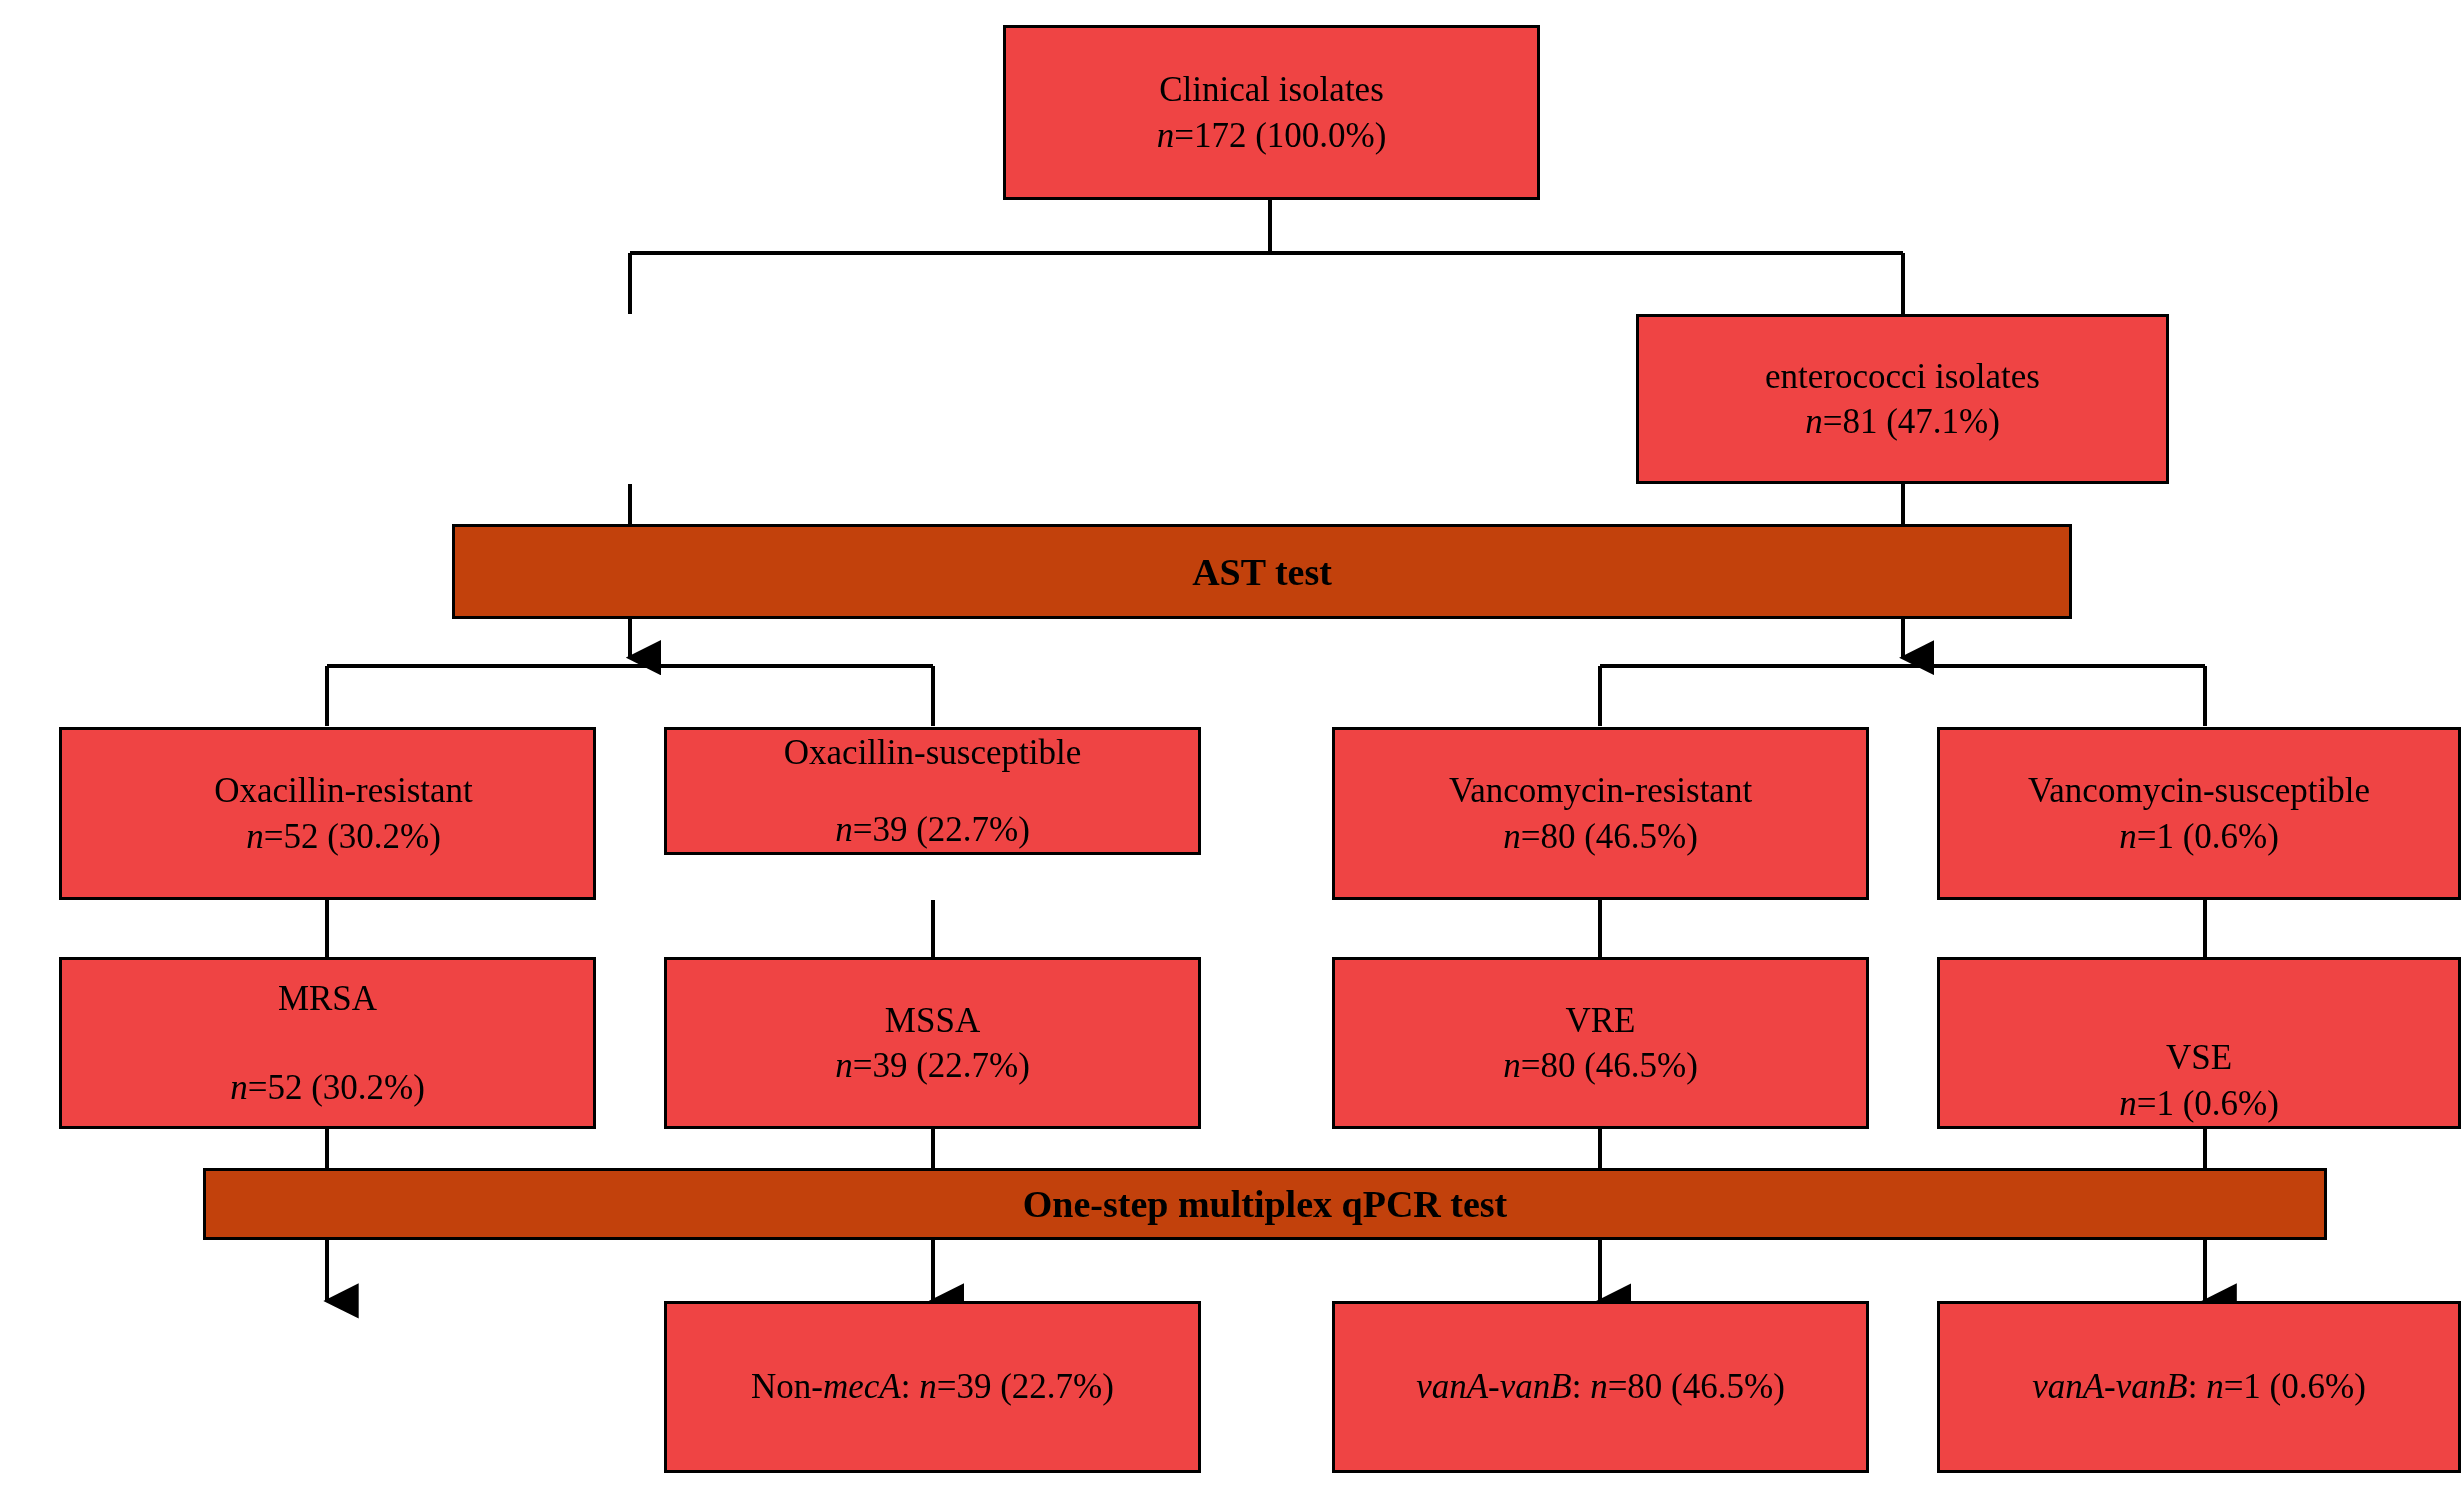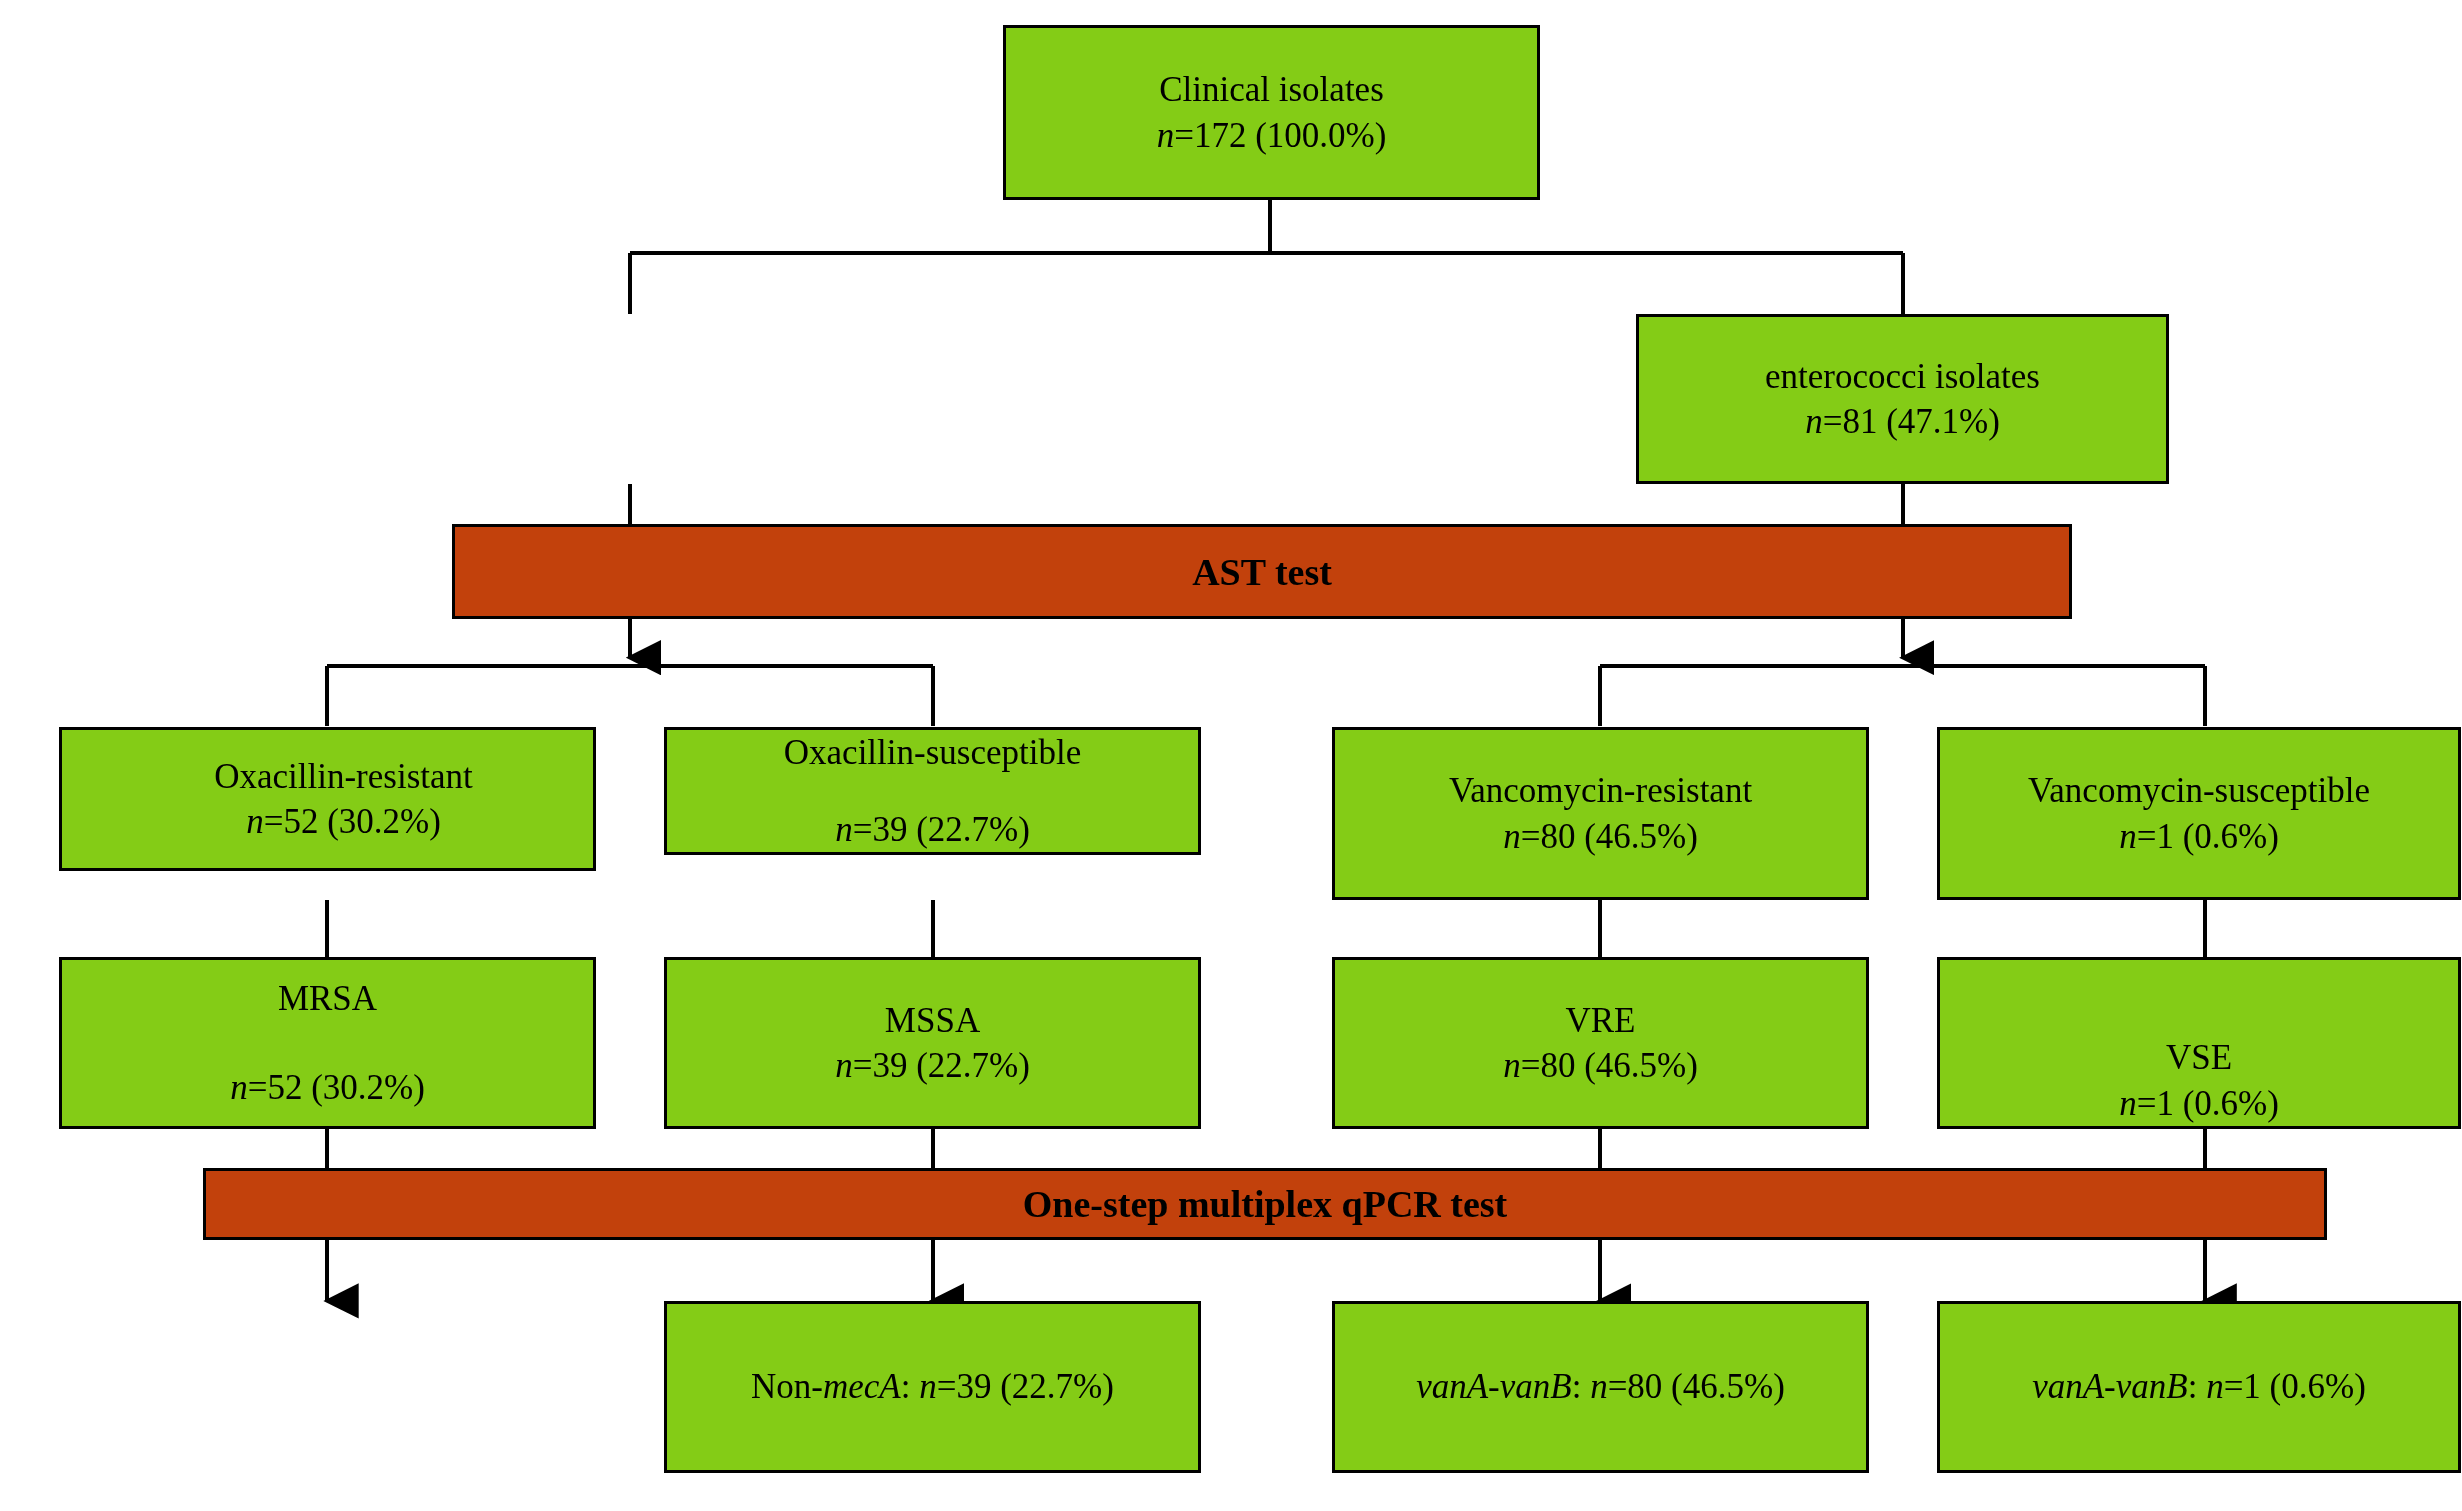--- a/index.html
+++ b/index.html
@@ -18,21 +18,21 @@
   svg.flow {
     position: absolute;
     inset: 0;
     width: 2462px;
     height: 1511px;
   }
   .node-box {
     position: absolute;
     box-sizing: border-box;
     border: 3.3px solid #000000;
-    background: #84cc16;
+    background: #ef4444;
     display: flex;
     flex-direction: column;
     align-items: center;
     justify-content: center;
     text-align: center;
     color: #000000;
     font-size: 35px;
     line-height: 1.30;
   }
   .band {
@@ -122,21 +122,21 @@
 
   <div class="node-box" style="left:1636px; top:314px; width:533px; height:170px;">
     <span class="line">enterococci isolates</span>
     <span class="line"><i class="it">n</i><span>=81 (47.1%)</span></span>
   </div>
 
   <div class="band" style="left:452px; top:524px; width:1620px; height:95px;">
     <span>AST test</span>
   </div>
 
-  <div class="node-box" style="left:59px; top:727px; width:537px; height:144px;padding-left:32px;">
+  <div class="node-box" style="left:59px; top:727px; width:537px; height:173px;padding-left:32px;">
     <span class="line">Oxacillin-resistant</span>
     <span class="line"><i class="it">n</i><span>=52 (30.2%)</span></span>
   </div>
 
   <div class="node-box" style="left:664px; top:727px; width:537px; height:128px;justify-content:space-between;">
     <span class="line">Oxacillin-susceptible</span>
     <span class="line"><i class="it">n</i><span>=39 (22.7%)</span></span>
   </div>
 
   <div class="node-box" style="left:1332px; top:727px; width:537px; height:173px;">

